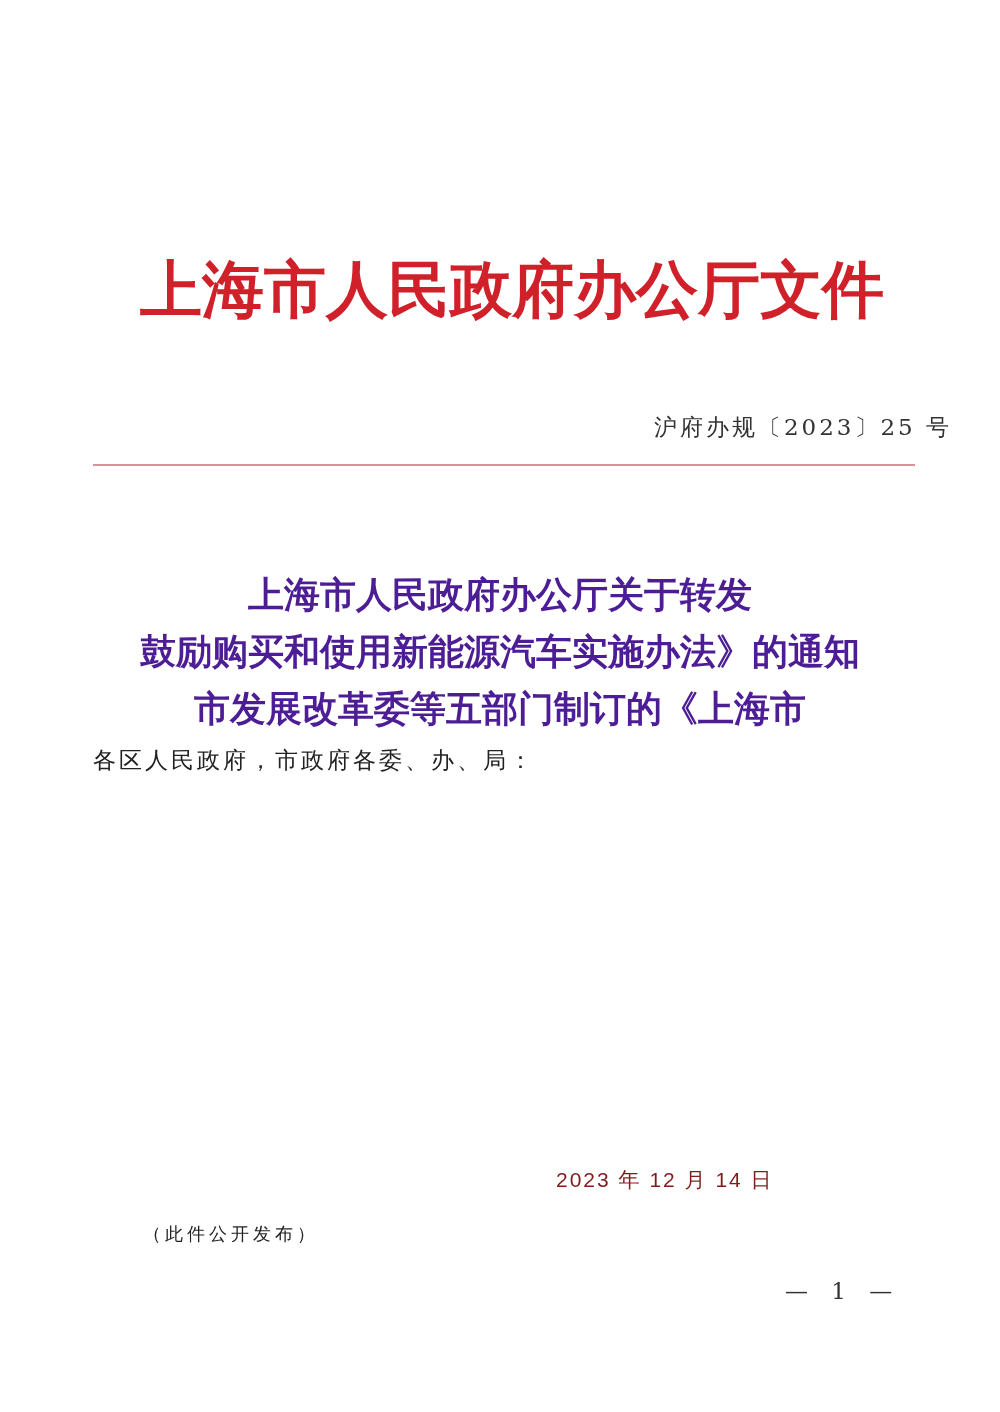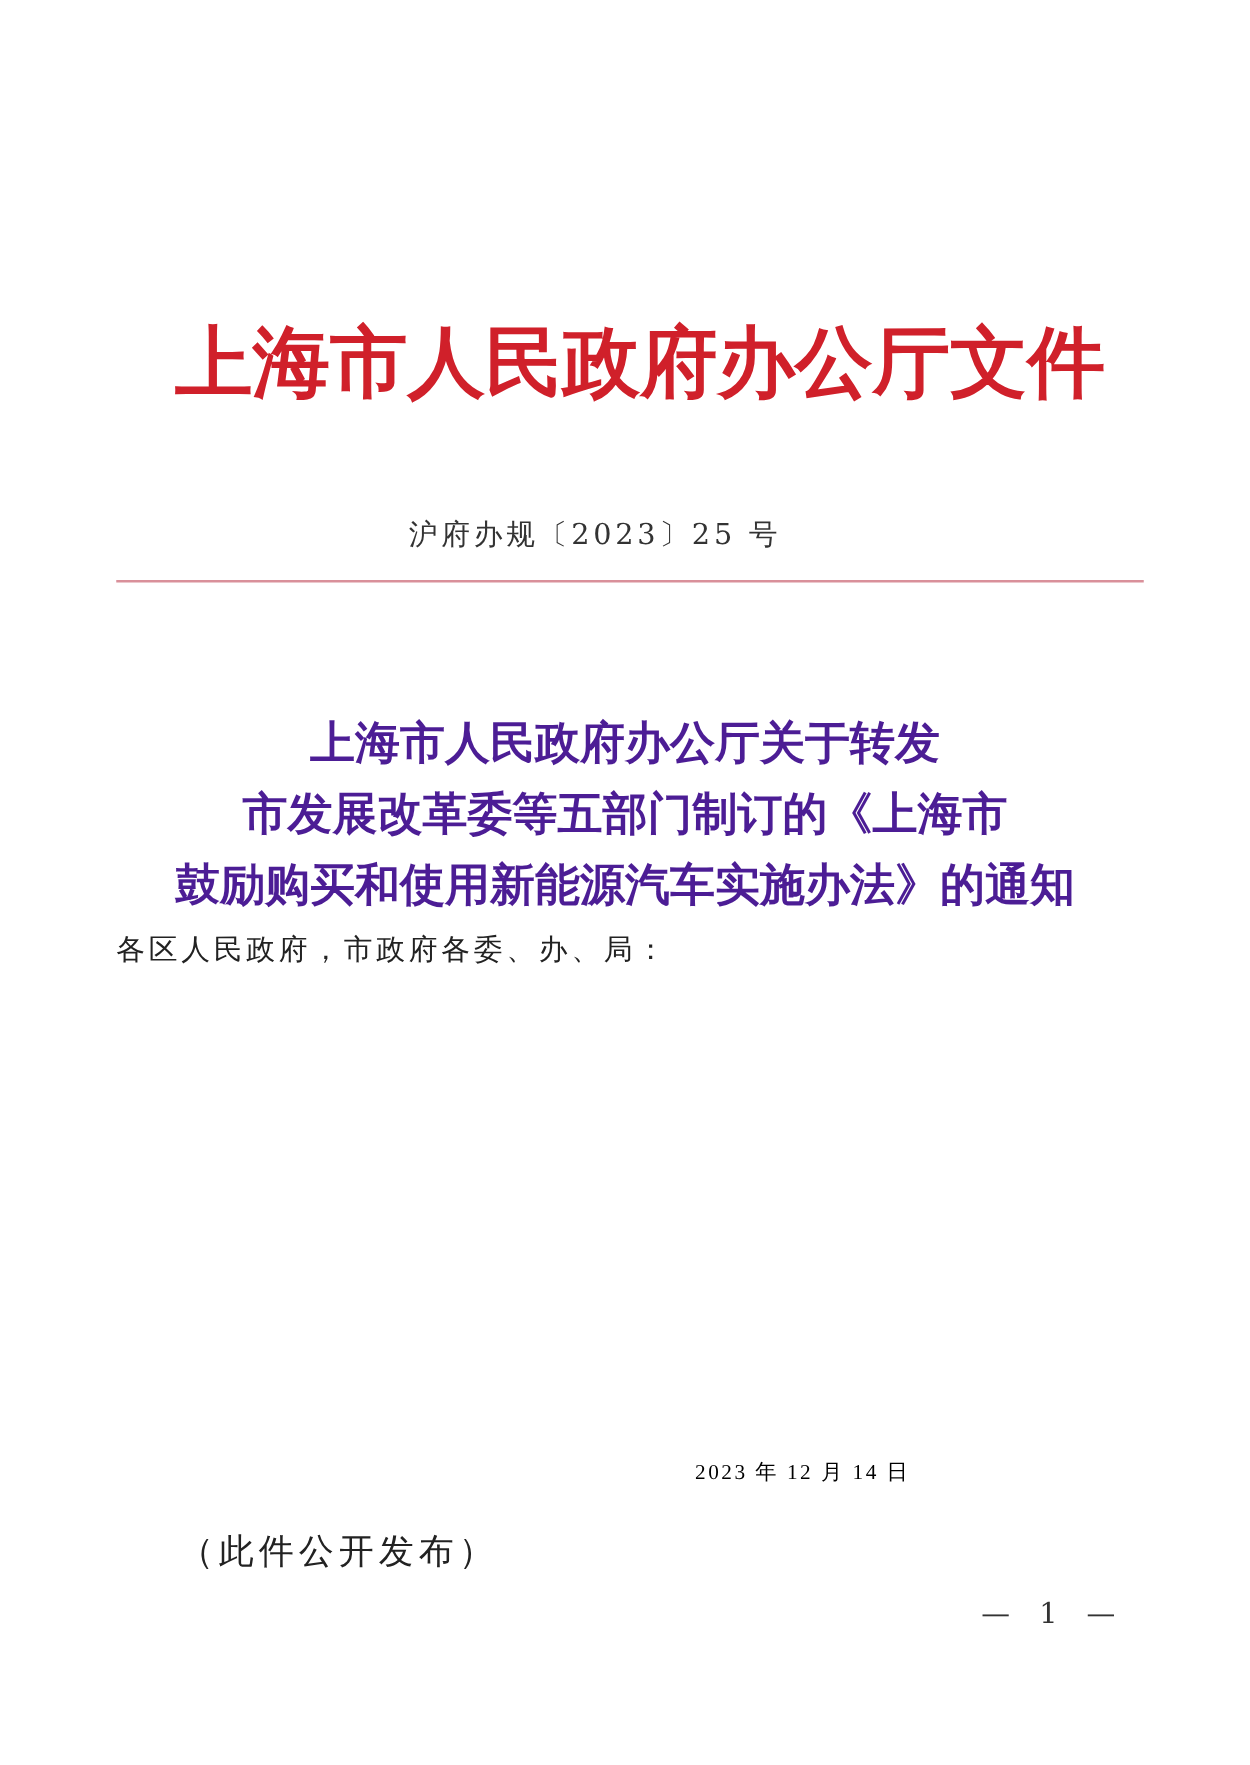--- a/index.html
+++ b/index.html
@@ -5,46 +5,46 @@
     html, body { margin: 0; padding: 0; background: #ffffff; }
     body { width: 1000px; height: 1412px; position: relative; overflow: hidden; }
     .page { position: absolute; left: 0; top: 0; width: 1000px; height: 1412px; background: #fff; }
     .masthead {
       position: absolute; left: 140px; top: 250px; width: 730px; height: 80px;
       color: #d0202a; font-family: "DejaVu Serif", "Liberation Serif", serif;
       font-weight: bold; font-size: 62px; line-height: 80px;
       display: flex; justify-content: space-between; letter-spacing: 0;
     }
     .docno {
-      position: absolute; left: 0; width: 952px; top: 412px; text-align: center;
+      position: absolute; left: 0; width: 952px; top: 412px; text-align: right;
       font-family: "DejaVu Serif", "Liberation Serif", serif; font-size: 23px; color: #333;
       letter-spacing: 3px;
     }
     .rule {
       position: absolute; left: 93px; top: 464px; width: 822px; height: 2px; background: #d9909a;
     }
     .title {
       position: absolute; left: 0; width: 1000px; top: 566px; text-align: center;
       font-family: "DejaVu Serif", "Liberation Serif", serif; font-weight: bold;
       font-size: 36px; line-height: 57px; color: #4c1d95;
     }
     .body-text {
       position: absolute; left: 93px; width: 822px; top: 734px;
       font-family: "DejaVu Serif", "Liberation Serif", serif; font-size: 23px; color: #222;
       line-height: 52px; letter-spacing: 3px;
     }
     .body-text p { margin: 0; }
     .indent { text-indent: 58px; text-align: justify; }
     .date {
       position: absolute; left: 556px; top: 1166px;
-      font-family: Liberation Serif, serif; font-size: 17px; color: #000000; letter-spacing: 2px;
+      font-family: Liberation Sans, sans-serif; font-size: 21px; color: #7f1d1d; letter-spacing: 2px;
     }
     .public-note {
       position: absolute; left: 143px; top: 1222px;
-      font-family: "DejaVu Serif", "Liberation Serif", serif; font-size: 28px; color: #222; letter-spacing: 4px;
+      font-family: "DejaVu Serif", "Liberation Serif", serif; font-size: 18px; color: #222; letter-spacing: 4px;
     }
     .page-no {
       position: absolute; left: 785px; top: 1278px;
       font-family: "DejaVu Serif", "Liberation Serif", serif; font-size: 23px; color: #333; letter-spacing: 8px;
     }
   </style>
 </head>
 <body>
 
 <div class="page">
@@ -61,22 +61,22 @@
     <span>厅</span>
     <span>文</span>
     <span>件</span>
   </div>
 
   <div class="docno">沪府办规〔2023〕25 号</div>
   <div class="rule"></div>
 
   <div class="title">
     <div>上海市人民政府办公厅关于转发</div>
+    <div>鼓励购买和使用新能源汽车实施办法》的通知</div>
     <div>市发展改革委等五部门制订的《上海市</div>
-    <div>鼓励购买和使用新能源汽车实施办法》的通知</div>
   </div>
 
   <div class="body-text">
     <p>各区人民政府，市政府各委、办、局：</p>
   </div>
 
   <div class="date">2023 年 12 月 14 日</div>
   <div class="public-note">（此件公开发布）</div>
   <div class="page-no">— 1 —</div>
 </div>

